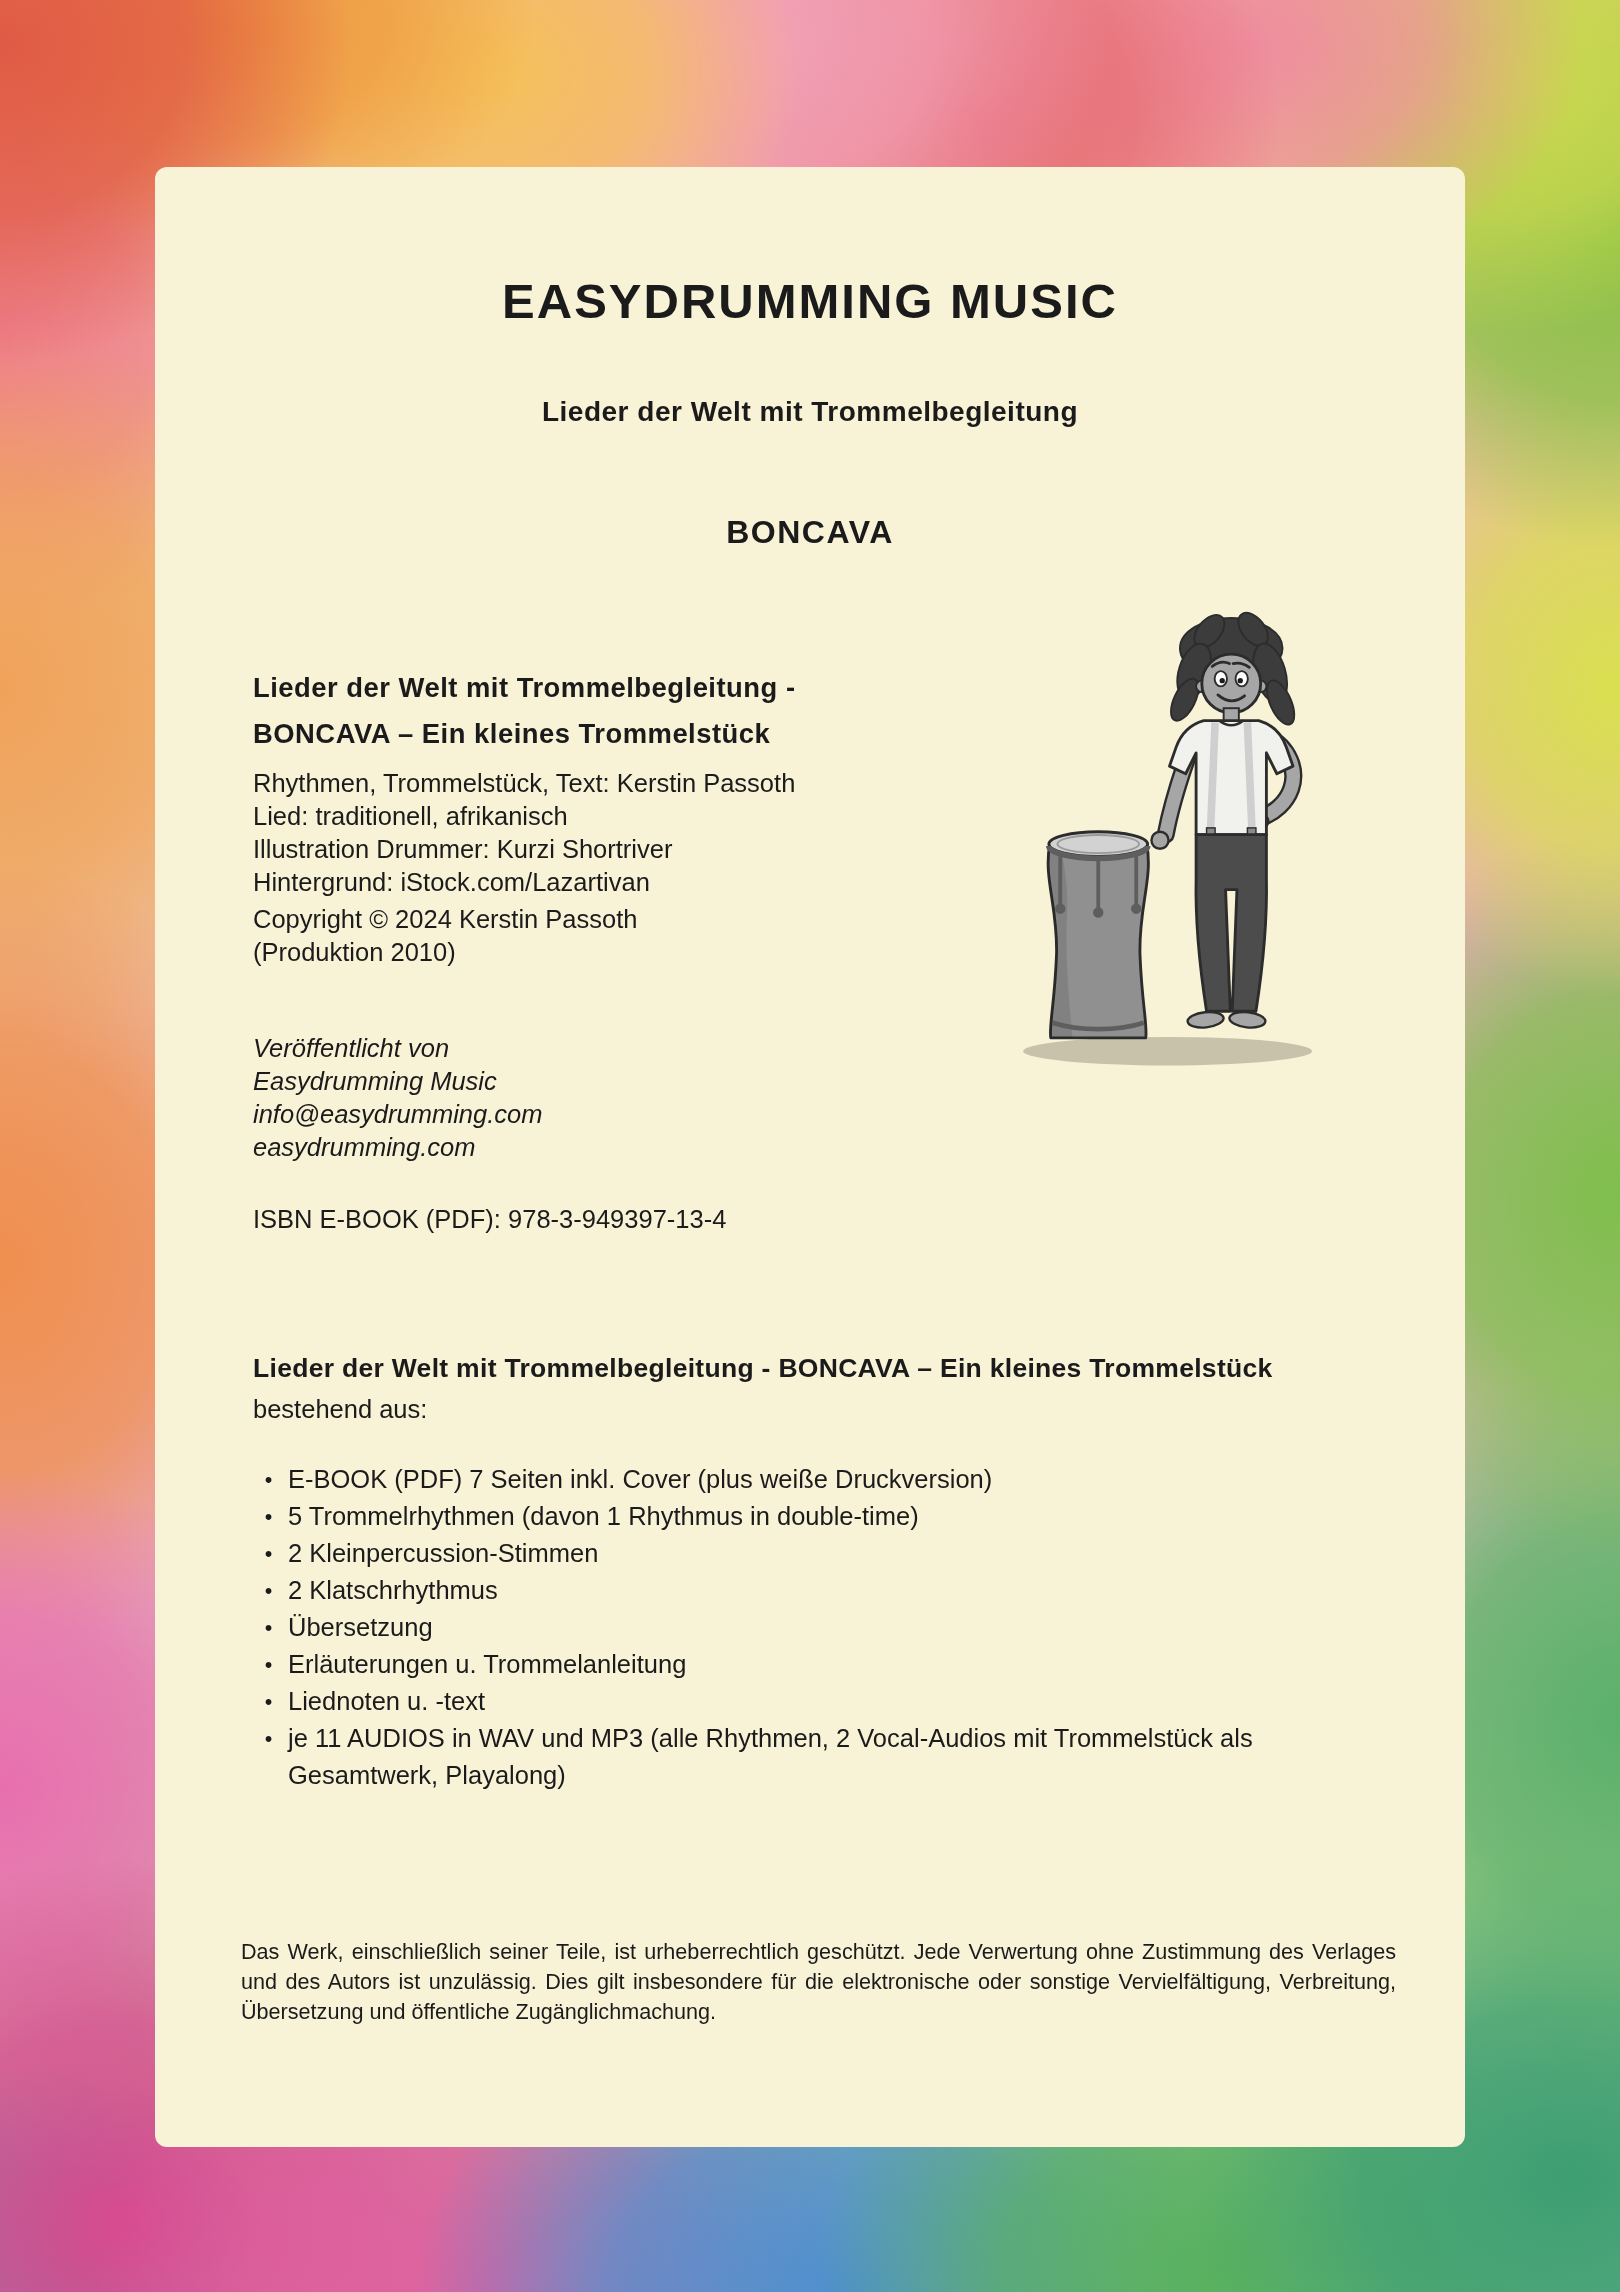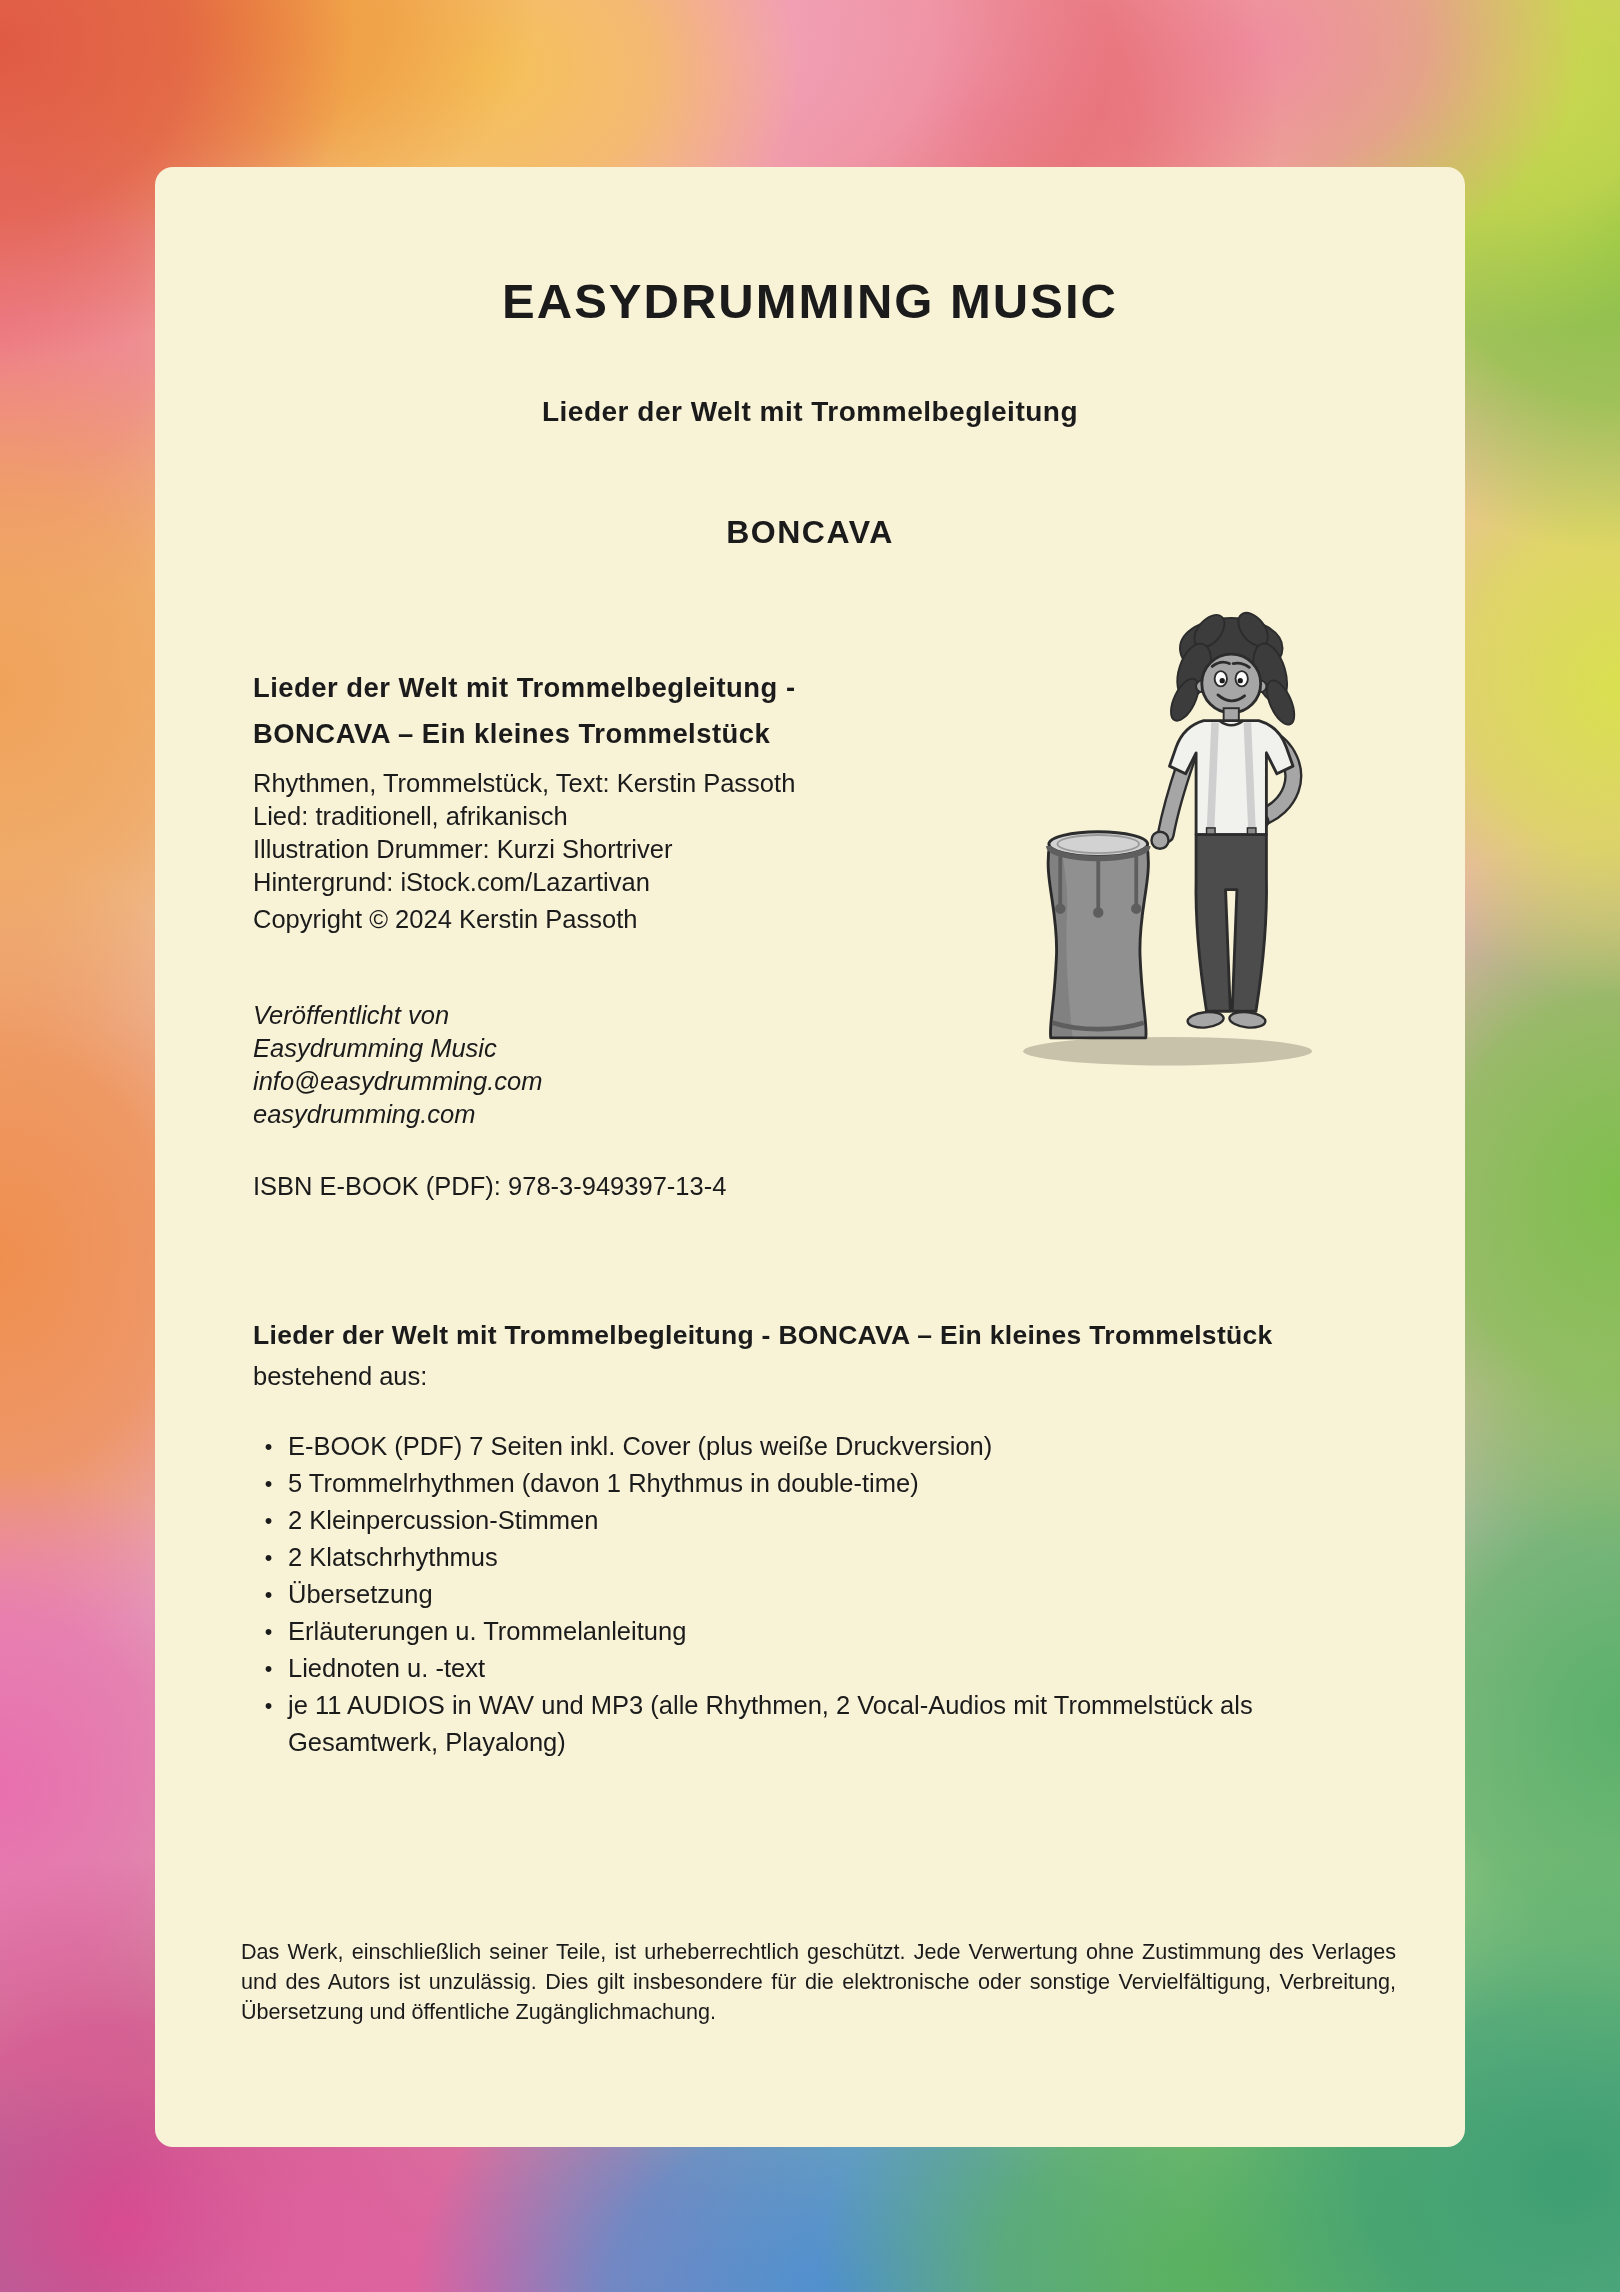--- a/index.html
+++ b/index.html
@@ -44,21 +44,21 @@
   }
 
   
   .card {
     position: absolute;
     left: 155px;
     top: 167px;
     width: 1310px;
     height: 1980px;
     background: #f8f2d7;
-    border-radius: 18px;
+    border-radius: 12px;
   }
 
   .title {
     margin: 110px 0 0;
     font-size: 49px;
     line-height: 49px;
     font-weight: bold;
     letter-spacing: 2px;
     text-align: center;
   }
@@ -144,20 +144,21 @@
       <div class="credits-heading">
         <div>Lieder der Welt mit Trommelbegleitung -</div>
         <div>BONCAVA – Ein kleines Trommelstück</div>
       </div>
       <div class="credits-lines">
         <p class="credit-line">Rhythmen, Trommelstück, Text: Kerstin Passoth</p>
         <p class="credit-line">Lied: traditionell, afrikanisch</p>
         <p class="credit-line">Illustration Drummer: Kurzi Shortriver</p>
         <p class="credit-line">Hintergrund: iStock.com/Lazartivan</p>
         <p class="credit-line gap-top">Copyright © 2024 Kerstin Passoth</p>
+        <p class="credit-line">(Produktion 2010)</p>
       </div>
     </div>
 
     <div class="publisher">
       <p>Veröffentlicht von</p>
       <p>Easydrumming Music</p>
       <p>info@easydrumming.com</p>
       <p>easydrumming.com</p>
     </div>
 

